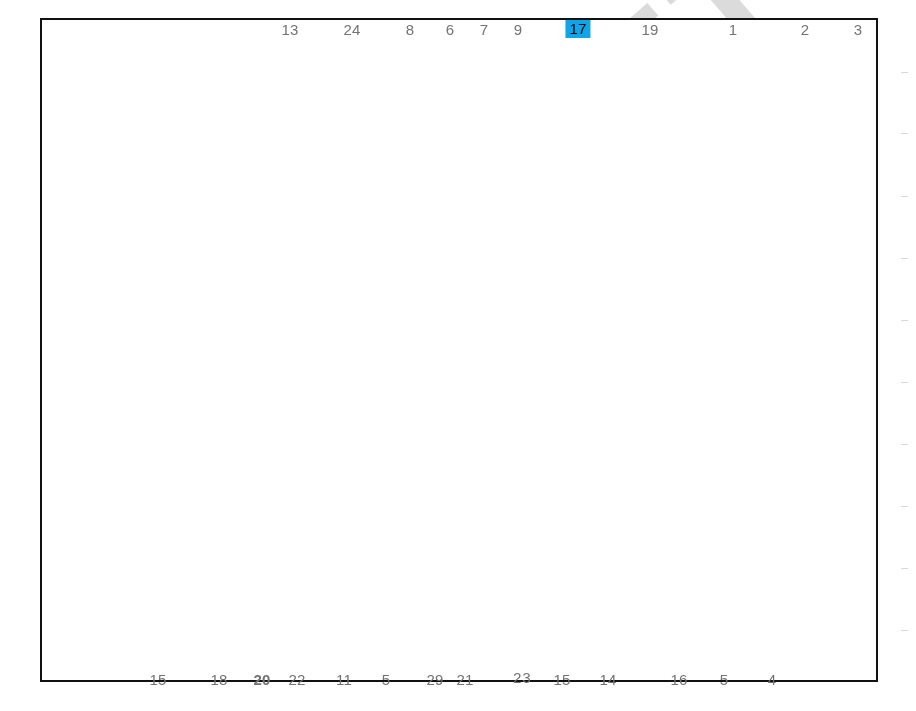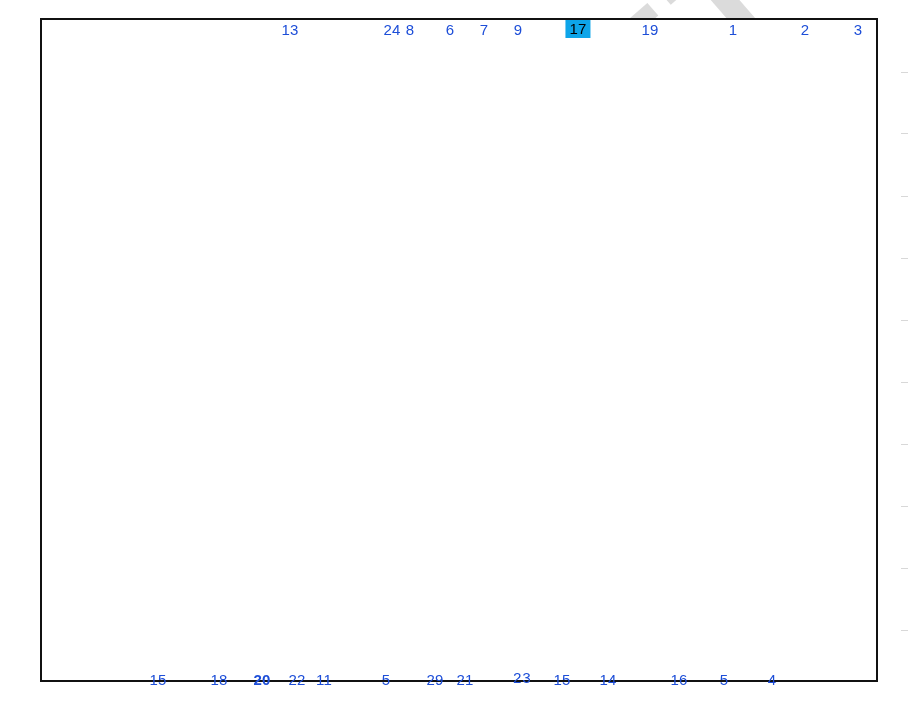--- a/index.html
+++ b/index.html
@@ -1,21 +1,21 @@
 <!DOCTYPE html>
 <html><head>
 <meta charset="utf-8">
 <title>Parts Diagram</title>
 <style>
   html,body{margin:0;padding:0;background:#ffffff;}
   body{font-family:"Liberation Sans",sans-serif;}
   #stage{position:relative;width:916px;height:711px;background:#ffffff;overflow:hidden;}
   #frame{position:absolute;left:40px;top:18px;width:838px;height:664px;border:2px solid #111111;background:#ffffff;box-sizing:border-box;}
   #diagram-svg{position:absolute;left:0;top:0;width:916px;height:711px;}
-  .callout{position:absolute;font-family:"Liberation Sans",sans-serif;font-size:15px;color:#1d4ed8;letter-spacing:.2px;line-height:1;white-space:nowrap;transform:translateX(-50%);}
+  .callout{position:absolute;font-family:"Liberation Sans",sans-serif;font-size:15px;color:#737373;letter-spacing:.2px;line-height:1;white-space:nowrap;transform:translateX(-50%);}
   .callout.hl{background:#0ea5e9;color:#000;padding:1px 4px 2px 4px;}
   .margin-tick{position:absolute;width:7px;height:1px;background:#d8d8d8;}
 </style>
 </head>
 <body>
 
 <div id="stage">
 
   <svg id="diagram-svg" viewBox="0 0 916 711" xmlns="http://www.w3.org/2000/svg">
     <defs>
@@ -406,37 +406,37 @@
       </g>
       <text x="812" y="572" font-family="Liberation Sans, sans-serif" font-size="11" fill="#1a3a8f" text-anchor="middle" dominant-baseline="middle">X</text>
       <text x="845" y="604" font-family="Liberation Sans, sans-serif" font-size="11" fill="#1a3a8f" text-anchor="middle" dominant-baseline="middle">X</text>
     </g>
   </svg>
 
   <div id="frame"></div>
 
   <div id="callouts-top-layer">
       <div class="callout" style="left: 290px; top: 22px;">13</div>
-      <div class="callout" style="left: 352px; top: 22px; margin-left: 40px;">24</div>
+      <div class="callout" style="left: 352px; top: 22px;">24</div>
       <div class="callout" style="left: 410px; top: 22px;">8</div>
       <div class="callout" style="left: 450px; top: 22px;">6</div>
       <div class="callout" style="left: 484px; top: 22px;">7</div>
       <div class="callout" style="left: 518px; top: 22px;">9</div>
       <div class="callout hl" style="left: 578px; top: 20px;">17</div>
       <div class="callout" style="left: 650px; top: 22px;">19</div>
       <div class="callout" style="left: 733px; top: 22px;">1</div>
       <div class="callout" style="left: 805px; top: 22px;">2</div>
       <div class="callout" style="left: 858px; top: 22px;">3</div>
     </div>
   <div id="callouts-bottom-layer">
       <div class="callout" style="left: 158px; top: 672px;">15</div>
       <div class="callout" style="left: 219px; top: 672px;">18</div>
       <div class="callout" style="left: 262px; top: 672px; font-weight: bold;">20</div>
       <div class="callout" style="left: 297px; top: 672px;">22</div>
-      <div class="callout" style="left: 324px; top: 672px;">11</div>
+      <div class="callout" style="left: 344px; top: 672px;">11</div>
       <div class="callout" style="left: 386px; top: 672px;">5</div>
       <div class="callout" style="left: 435px; top: 672px;">29</div>
       <div class="callout" style="left: 465px; top: 672px;">21</div>
       <div class="callout" style="left: 522px; top: 672px; font-family: Liberation Mono, monospace;">23</div>
       <div class="callout" style="left: 562px; top: 672px;">15</div>
       <div class="callout" style="left: 608px; top: 672px;">14</div>
       <div class="callout" style="left: 679px; top: 672px;">16</div>
       <div class="callout" style="left: 724px; top: 672px;">5</div>
       <div class="callout" style="left: 772px; top: 672px;">4</div>
     </div>

